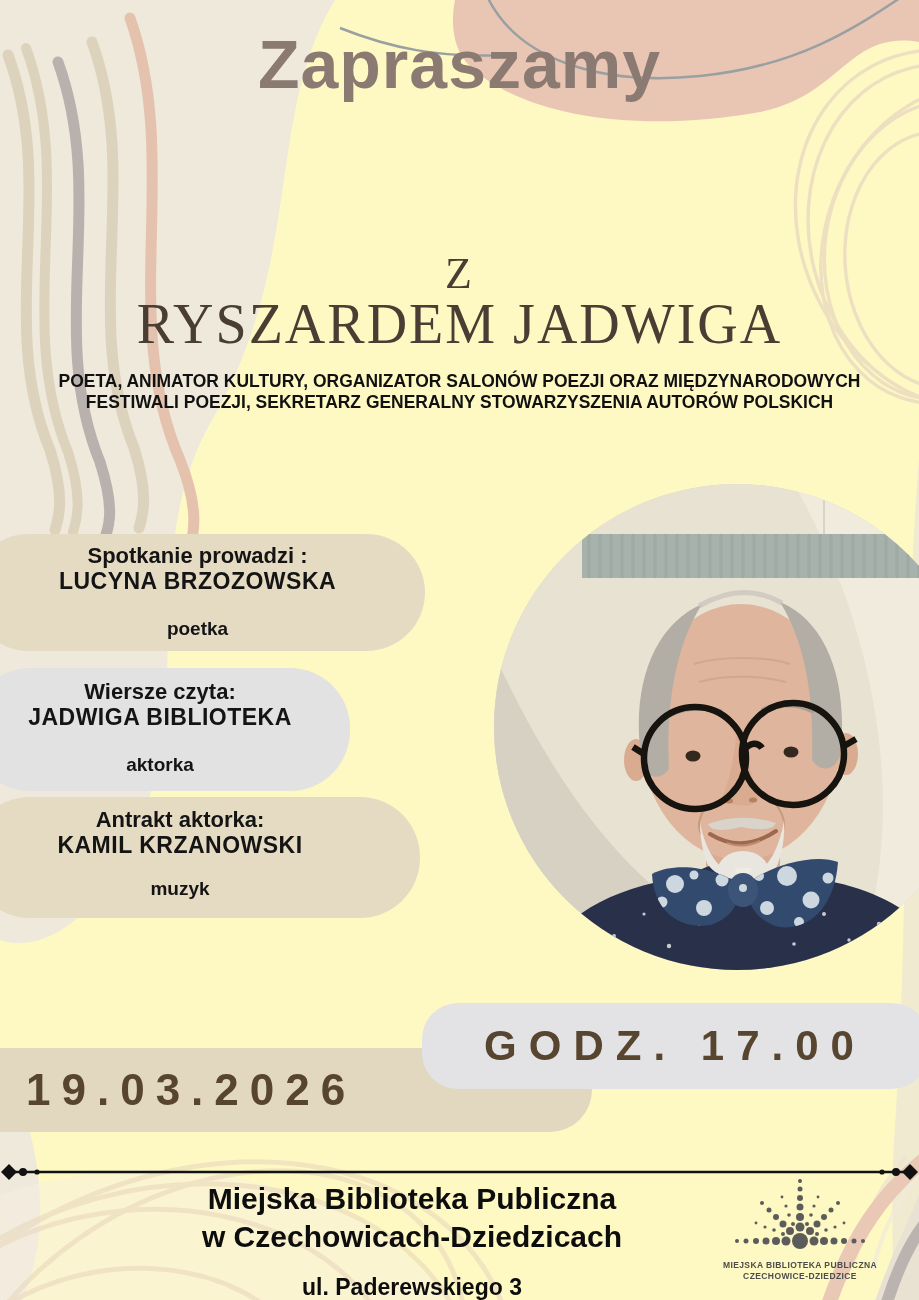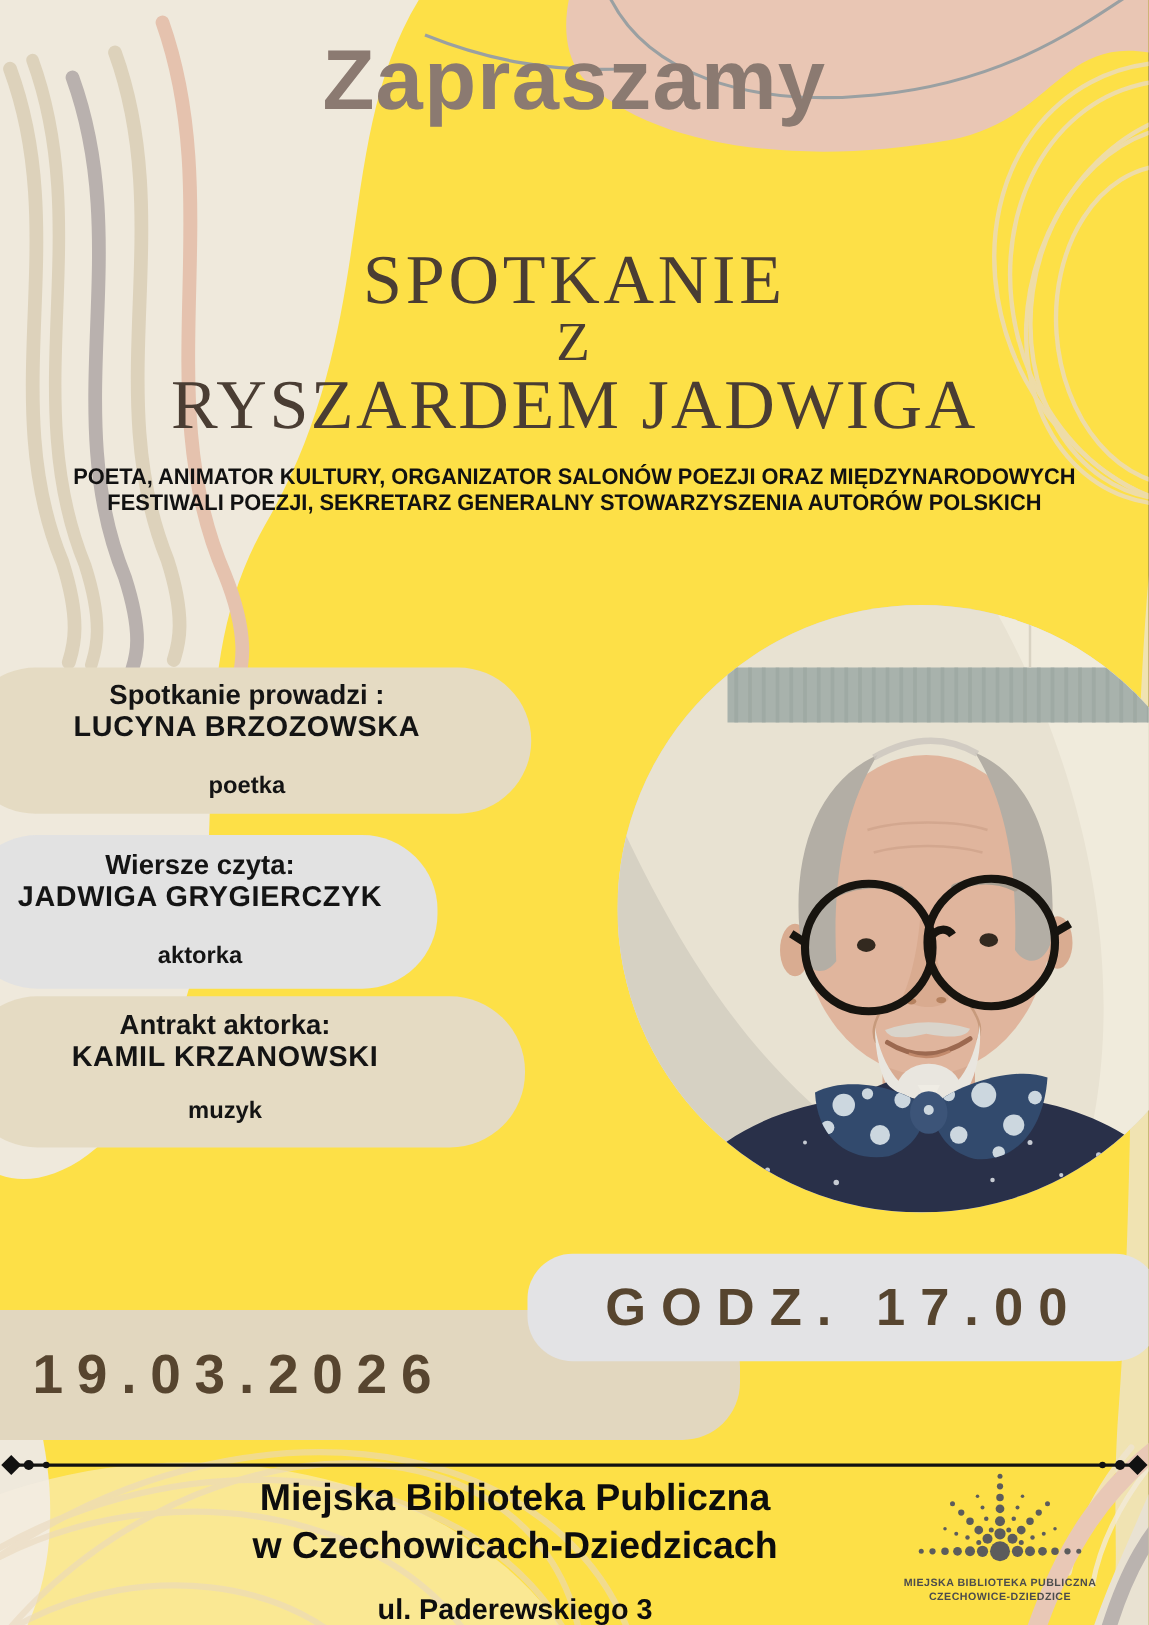--- a/index.html
+++ b/index.html
@@ -1,18 +1,18 @@
 <!DOCTYPE html>
 <html><head>
 <meta charset="utf-8">
 <style>
   html,body { margin:0; padding:0; background:#555; }
   .poster {
     position:relative; width:919px; height:1300px; margin:0 auto;
-    background:#fde047; overflow:hidden;
+    background:#fef9c3; overflow:hidden;
     font-family:"Liberation Sans", sans-serif;
   }
   svg.bg { position:absolute; left:0; top:0; z-index:0; }
 
   
   .invite {
     position:absolute; left:0; width:919px; text-align:center;
     color:#8b7a71; font-weight:bold; font-size:68px; line-height:1; z-index:2;
     letter-spacing:1px;
   }
@@ -54,21 +54,21 @@
   
   .time-pill {
     position:absolute; left:422px; top:1003px; width:506px; height:86px;
     background:#e3e3e5; border-radius:36px; z-index:4;
     display:flex; align-items:center; justify-content:center;
   }
   .time-pill span, .date-band span {
     color:#57452f; font-weight:bold; font-size:42px; letter-spacing:12px; white-space:nowrap;
   }
   .date-band {
-    position:absolute; left:0; top:1048px; width:592px; height:104px;
+    position:absolute; left:0; top:1048px; width:592px; height:84px;
     background:#e2d7bf; border-radius:0 46px 46px 0; z-index:3;
     display:flex; align-items:center;
   }
   .date-band span { font-size:44px; letter-spacing:11px; padding-left:26px; }
 
   
   svg.divider { position:absolute; left:0; top:1159px; z-index:5; }
   .venue {
     position:absolute; left:100px; top:1180px; width:624px; text-align:center;
     color:#0d0d0d; font-weight:bold; z-index:5;
@@ -126,36 +126,35 @@
     <path d="M919,1195 C900,1240 885,1270 872,1310 L919,1310 Z" fill="#e9e2d2"></path>
     <g fill="none" stroke-linecap="round">
       <path d="M905,1158 C878,1190 862,1222 855,1258" stroke="#efe4cf" stroke-width="5" opacity="0.8"></path>
       <path d="M918,1175 C895,1205 880,1235 874,1268" stroke="#f3ead8" stroke-width="4" opacity="0.8"></path>
       <path d="M826,1312 C850,1240 882,1188 940,1148" stroke="#e9c8b6" stroke-width="15"></path>
       <path d="M884,1312 C900,1258 920,1220 954,1194" stroke="#bab3af" stroke-width="12"></path>
     </g>
   </svg>
 
   <div class="invite l1">Zapraszamy</div>
-  <div class="title t1">SPOTKANIE</div>
   <div class="title t2">Z</div>
   <div class="title t3">RYSZARDEM JADWIGA</div>
   <div class="subtitle">
     <div>POETA, ANIMATOR KULTURY, ORGANIZATOR SALONÓW POEZJI ORAZ MIĘDZYNARODOWYCH</div>
     <div>FESTIWALI POEZJI, SEKRETARZ GENERALNY STOWARZYSZENIA AUTORÓW POLSKICH</div>
   </div>
 
   <div class="pill p1">
     <div class="lbl">Spotkanie prowadzi :</div>
     <div class="nm">LUCYNA BRZOZOWSKA</div>
     <div class="role">poetka</div>
   </div>
   <div class="pill p2">
     <div class="lbl">Wiersze czyta:</div>
-    <div class="nm">JADWIGA GRYGIERCZYK</div>
+    <div class="nm">JADWIGA BIBLIOTEKA</div>
     <div class="role">aktorka</div>
   </div>
   <div class="pill p3">
     <div class="lbl">Antrakt aktorka:</div>
     <div class="nm">KAMIL KRZANOWSKI</div>
     <div class="role">muzyk</div>
   </div>
 
   <div class="photo" title="Portret mężczyzny w okularach z muszką w grochy">
     <svg viewBox="0 0 486 486" width="486" height="486">

